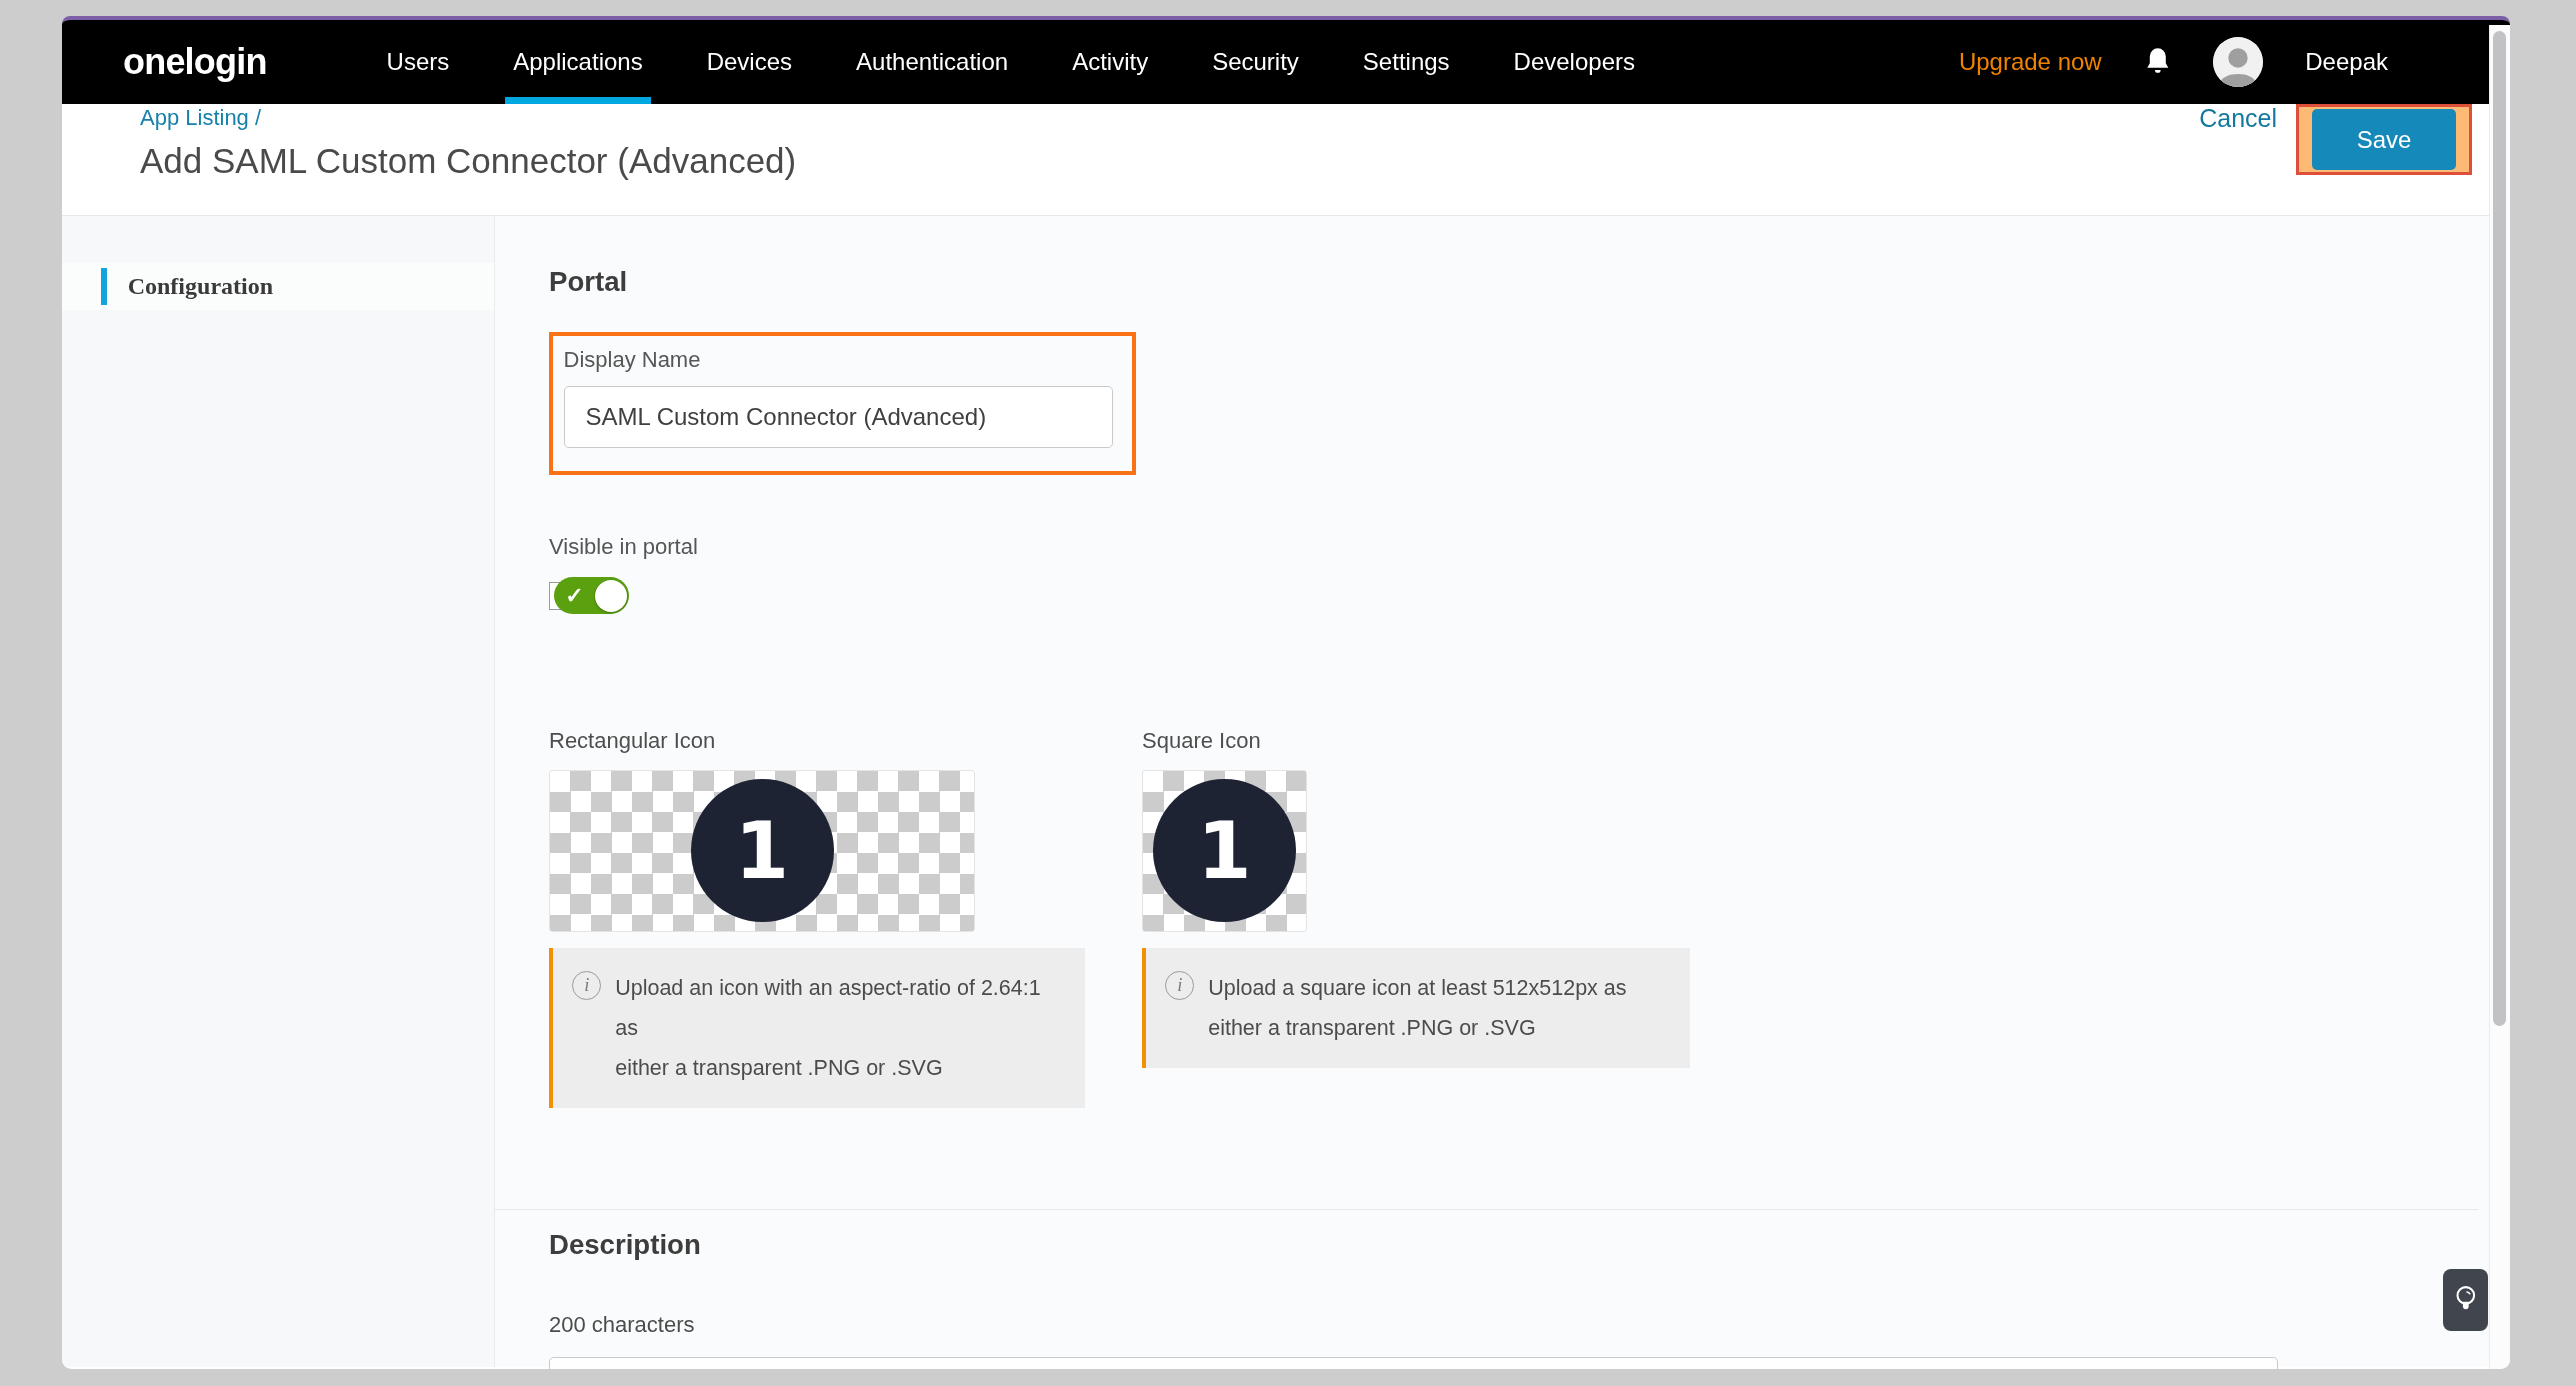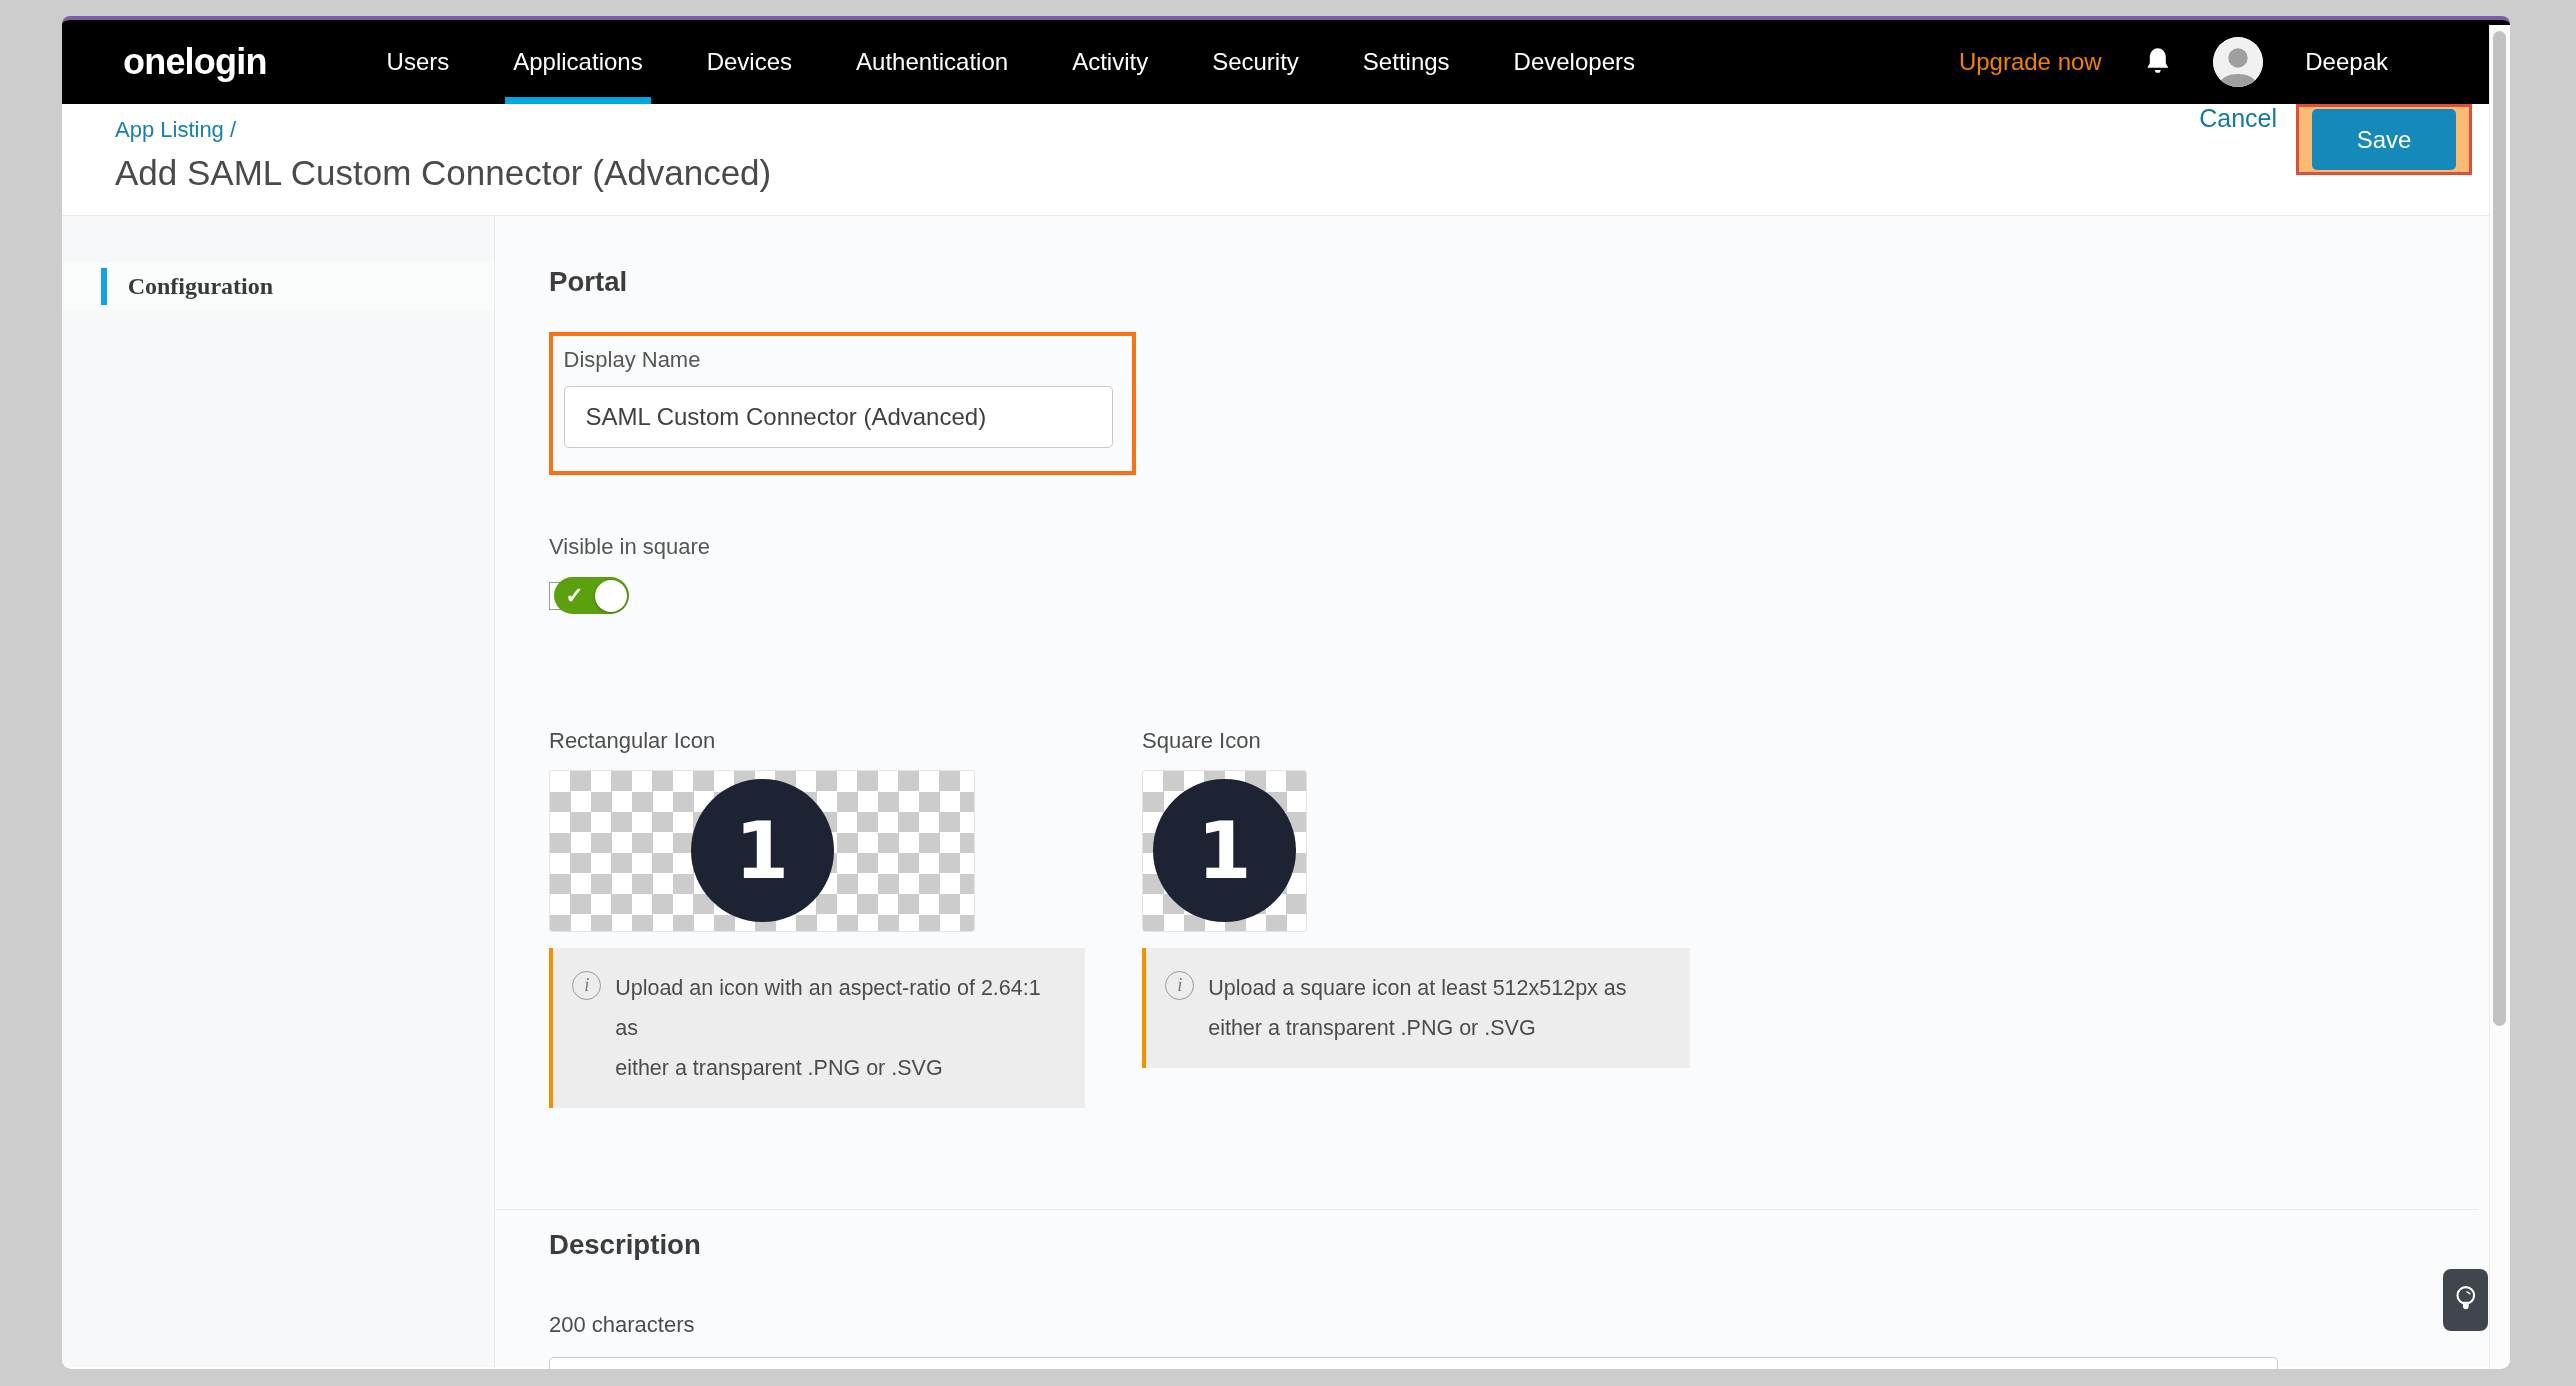--- a/index.html
+++ b/index.html
@@ -44,21 +44,21 @@
     width:50px; height:50px; border-radius:50%; background:#f1f1f1; overflow:hidden;
     display:flex; align-items:center; justify-content:center; cursor:pointer;
   }
   .user-name { color:#fff; font-size:24px; font-weight:500; cursor:pointer; }
 
   
   .header {
     height:112px; background:#fff; border-bottom:1.6px solid #e7e8e9;
     display:flex; justify-content:space-between; padding:0 38px 0 53px; position:relative; z-index:2;
   }
-  .header-left { padding-top:13px; }
+  .header-left { padding-top:1px;margin-left:25px; }
   .breadcrumb { color:#1781ab; font-size:22px; cursor:pointer; display:inline-block; }
   .page-title { color:#4a4a4a; font-size:35px; font-weight:400; margin-top:9.7px; }
   .header-right { display:flex; align-items:flex-start; gap:19px; }
   .cancel-link { color:#15789f; font-size:25px; cursor:pointer; }
   .annotation-save { border:3.2px solid #dd4f38; padding:2px 13px; background:#fdba74; }
   .save-btn {
     width:144px; height:61px; background:#1489ba; color:#fff; font-size:24px;
     border:none; border-radius:4.9px; cursor:pointer; font-family:inherit;
   }
 
@@ -204,21 +204,21 @@
     <div class="main">
 
       <div class="section-heading">Portal</div>
 
       <div class="annotation-display">
         <div class="field-label">Display Name</div>
         <input class="display-input" type="text" value="SAML Custom Connector (Advanced)" style="">
       </div>
 
       <div class="visible-block">
-        <div class="field-label">Visible in square</div>
+        <div class="field-label">Visible in portal</div>
         <div class="toggle-wrap">
           <span class="toggle-checkbox"></span>
           <div class="toggle">
             <span class="toggle-check">✓</span>
             <span class="toggle-knob"></span>
           </div>
         </div>
       </div>
 
       <div class="icons-row">

